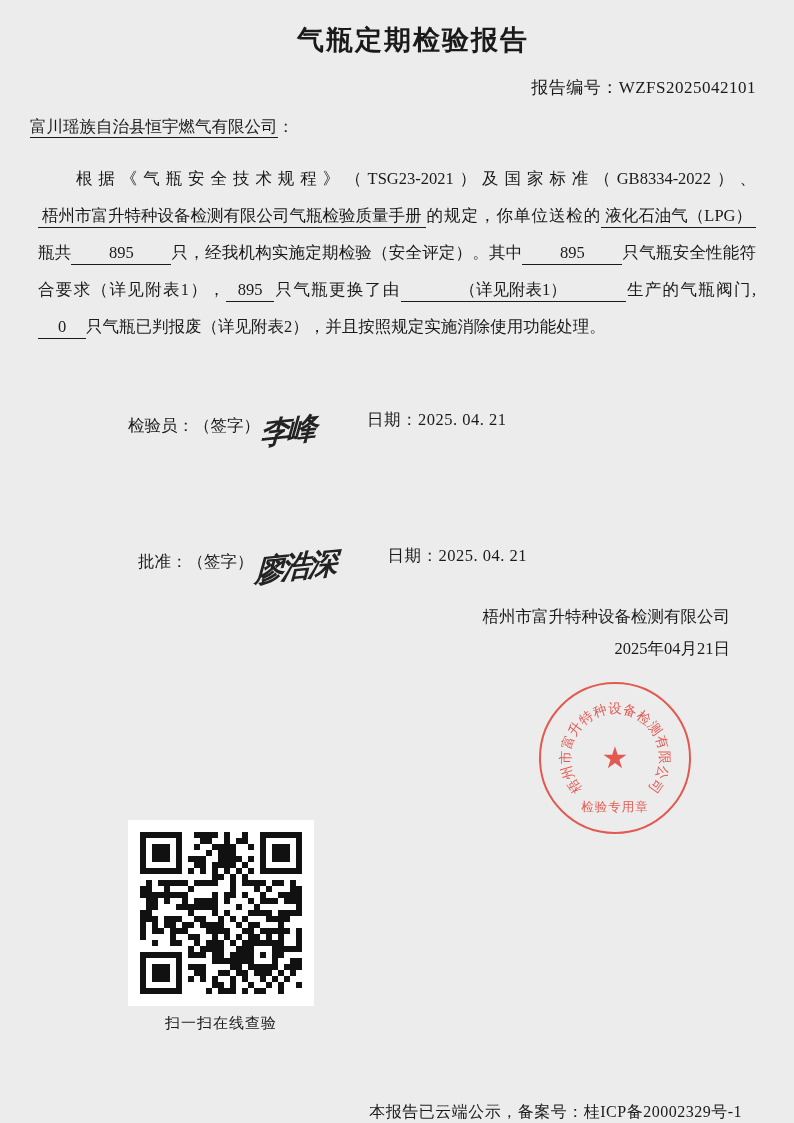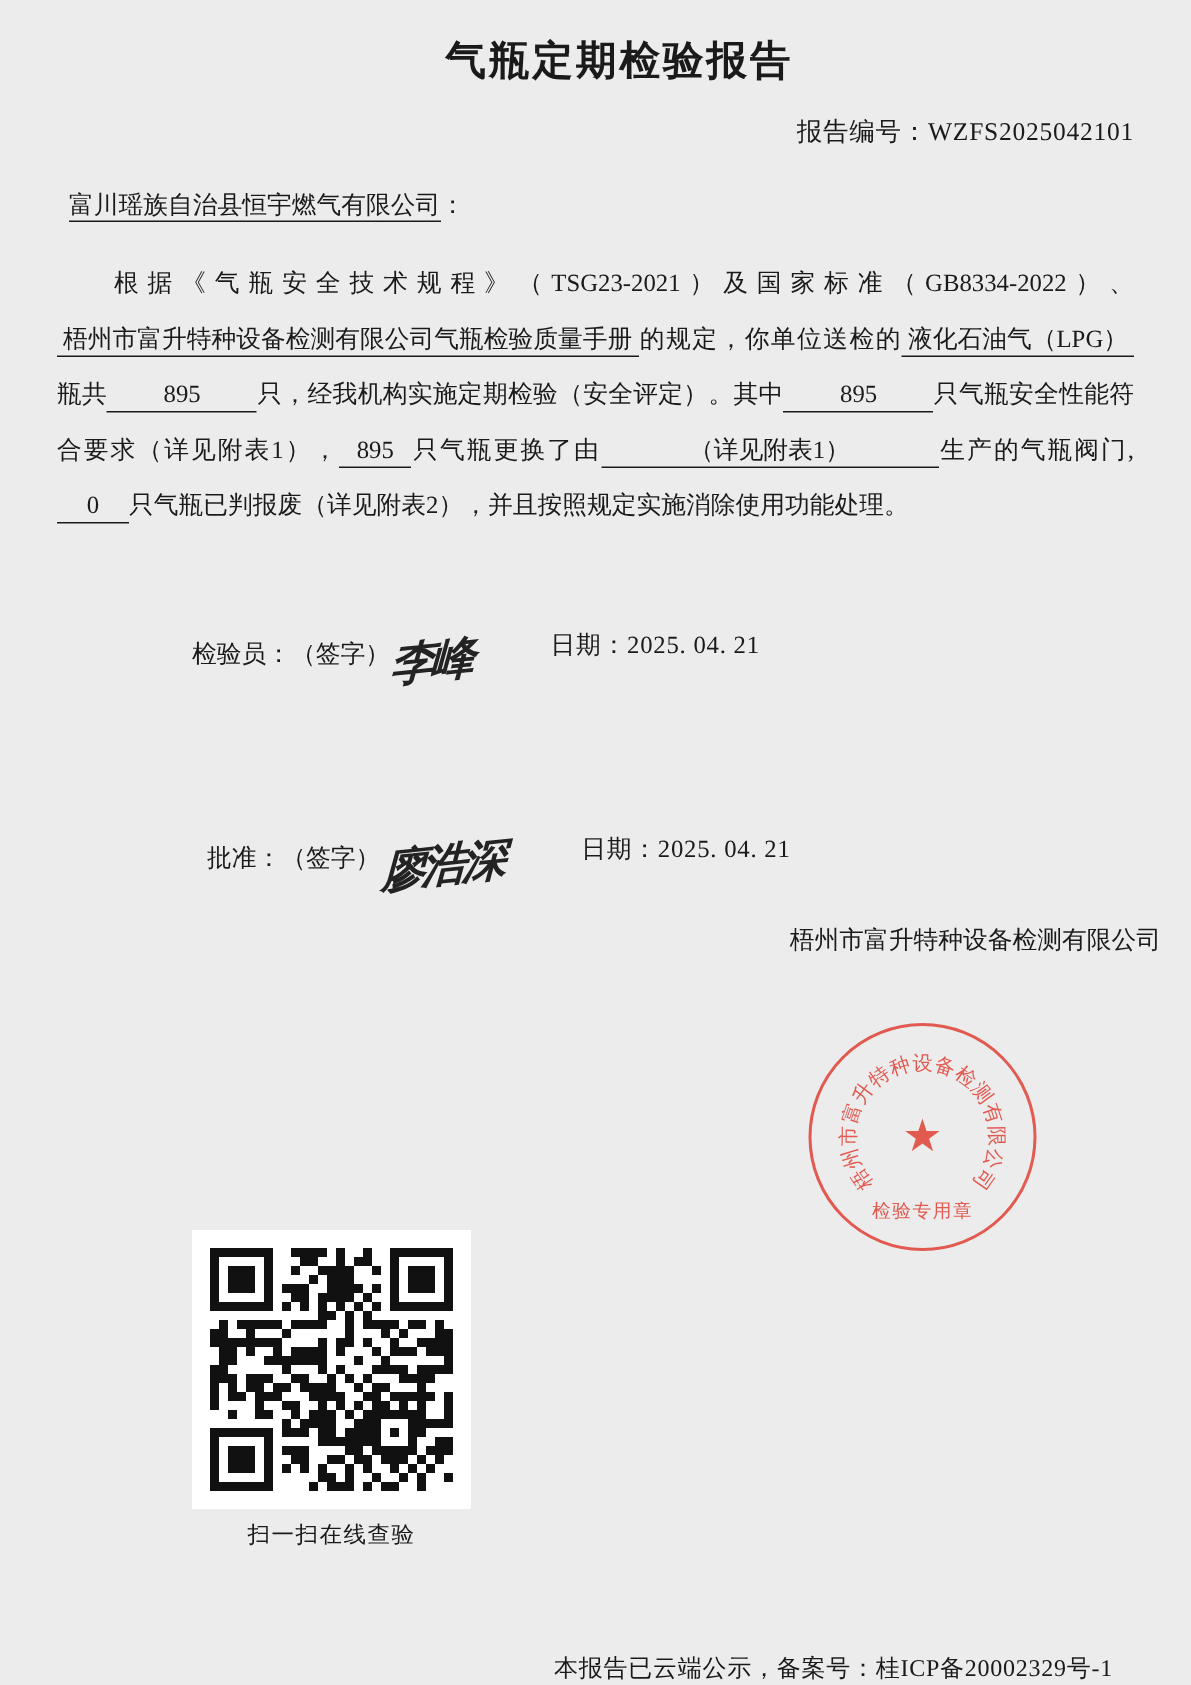--- a/index.html
+++ b/index.html
@@ -29,22 +29,22 @@
     padding-left: 32px;
   }
   .report-no {
     text-align: right;
     font-size: 17px;
     margin-top: 18px;
     padding-right: 38px;
     letter-spacing: 0.5px;
   }
   .addressee {
-    margin-top: 27px;
-    padding-left: 46px;
+    margin-top: 17px;
+    padding-left: 30px;
     font-size: 16.5px;
   }
   .addressee .ul {
     border-bottom: 1px solid #1a1a1a;
     padding-bottom: 1px;
   }
   .body-text {
     margin-top: 22px;
     padding: 0 38px;
     font-size: 16.5px;
@@ -94,21 +94,21 @@
   }
   .sig-date {
     display: inline-block;
     margin-left: 53px;
     position: relative;
     top: -6px;
     letter-spacing: 0.5px;
   }
   .company-block {
     text-align: right;
-    padding-right: 20px;
+    padding-right: 64px;
     font-size: 16.5px;
     line-height: 32px;
     margin-top: 4px;
   }
   .stamp {
     position: absolute;
     left: 539px;
     top: 660px;
     width: 152px;
     height: 152px;
@@ -195,20 +195,21 @@
   <div class="sig-block">
     <span class="sig-label">检验员：（签字）</span><span class="sig-name">李峰</span><span class="sig-date"><span>日期：</span><span>2025. 04. 21</span></span>
   </div>
 
   <div class="sig-block2">
     <span class="sig-label">批准：（签字）</span><span class="sig-name">廖浩深</span><span class="sig-date"><span>日期：</span><span>2025. 04. 21</span></span>
   </div>
 
   <div class="company-block">
     <div>梧州市富升特种设备检测有限公司</div>
+    <div>2025年04月21日</div>
   </div>
 
   <div class="stamp">
     <div class="stamp-arc" id="stamp-arc">
         <span style="transform: rotate(-125deg) translate(-50%, -58px) rotate(0deg);">梧</span>
         <span style="transform: rotate(-107.143deg) translate(-50%, -58px) rotate(0deg);">州</span>
         <span style="transform: rotate(-89.2857deg) translate(-50%, -58px) rotate(0deg);">市</span>
         <span style="transform: rotate(-71.4286deg) translate(-50%, -58px) rotate(0deg);">富</span>
         <span style="transform: rotate(-53.5714deg) translate(-50%, -58px) rotate(0deg);">升</span>
         <span style="transform: rotate(-35.7143deg) translate(-50%, -58px) rotate(0deg);">特</span>

